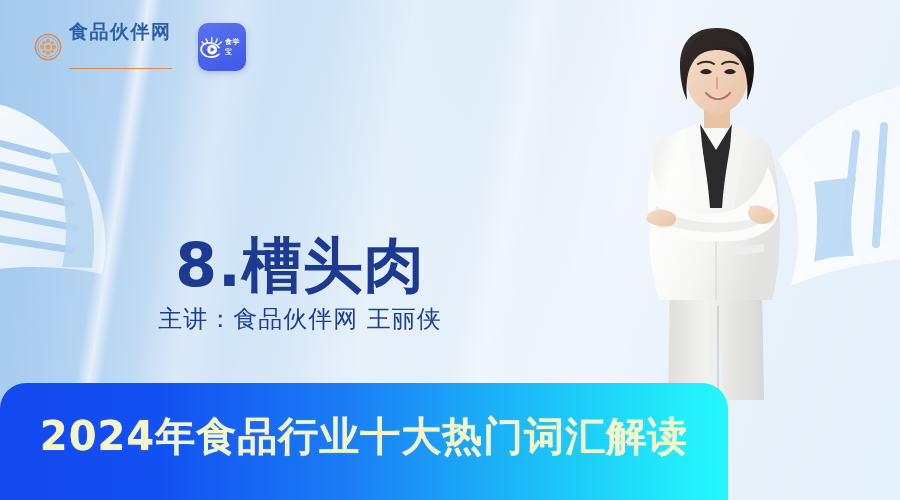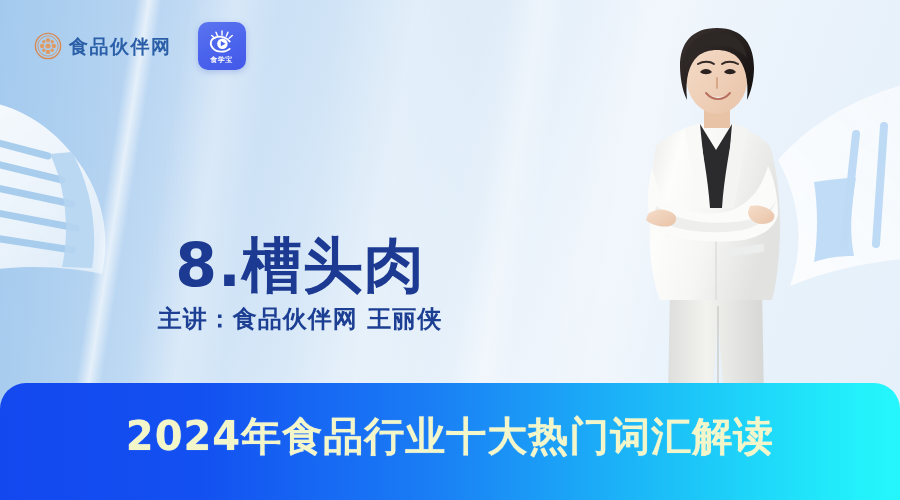--- a/index.html
+++ b/index.html
@@ -45,39 +45,39 @@
   .deco-left  { left: -48px; top: 92px;  width: 190px; height: 230px; opacity: .95; }
   .deco-right { left: 772px; top: 60px;  width: 200px; height: 250px; opacity: .85; }
 
   
   .brand-row {
     position: absolute; left: 34px; top: 22px;
     display: flex; align-items: center; gap: 26px;
   }
   .logo-block { display: flex; align-items: center; gap: 7px; }
   .logo-mark { width: 28px; height: 28px; flex: 0 0 auto; }
-  .logo-text { display: flex; flex-direction: row; line-height: 1; }
+  .logo-text { display: flex; flex-direction: column; line-height: 1; gap: 24px; }
   .logo-cn {
     font-size: 19px; font-weight: 700; color: #2a5fa8;
     letter-spacing: 1.5px;
     font-family: "DejaVu Sans", "Liberation Sans", sans-serif;
   }
   .logo-rule { height: 1px; background: #d98a52; margin: 3px 0 2px; }
   .logo-url {
     font-size: 15px; font-weight: 700; color: #3f7fc4;
     letter-spacing: -.2px; white-space: nowrap;
   }
   .logo-url .m { color: #e8762a; font-size: 21px; font-weight: 700; }
 
   .app-icon {
     position: relative;
     width: 48px; height: 48px; border-radius: 10px;
     background: linear-gradient(160deg, #5b74f0 0%, #4a63ec 55%, #4358e8 100%);
     box-shadow: 0 2px 6px rgba(60,90,200,.28);
-    display: flex; flex-direction: column;
+    display: flex; flex-direction: row;
     align-items: center; justify-content: center;
   }
   .app-icon svg { display: block; margin-top: 2px; }
   .app-icon-label {
     margin-top: 1px;
     font-size: 7px; font-weight: 700; color: #ffffff;
     letter-spacing: .5px;
     font-family: "DejaVu Sans", "Liberation Sans", sans-serif;
   }
 
@@ -94,28 +94,28 @@
     font-family: "DejaVu Sans", "Liberation Sans", sans-serif;
     font-size: 60px; font-weight: 700; color: #1c3a92;
     letter-spacing: 1px;
     white-space: nowrap;
     margin-top: 48px;
   }
   .sub-title {
     position: absolute; left: 0; top: 303px; width: 600px;
     text-align: center;
     font-family: "DejaVu Sans", "Liberation Sans", sans-serif;
-    font-size: 24px; font-weight: 700; color: #1d3f93;
+    font-size: 24px; font-weight: 400; color: #1d3f93;
     letter-spacing: 1px;
     white-space: nowrap;
   }
 
   
   .banner {
-    position: absolute; left: 0; top: 383px; width: 900px; height: 117px;
+    position: absolute; left: 0; top: 383px; width: 728px; height: 117px;
     background: linear-gradient(90deg,
         #1348ef 0%,
         #1350f1 22%,
         #1a7ef5 48%,
         #1cc4f8 76%,
         #22f0fb 95%,
         #25f6fc 100%);
     border-top-left-radius: 26px;
     border-top-right-radius: 26px;
     overflow: hidden;

